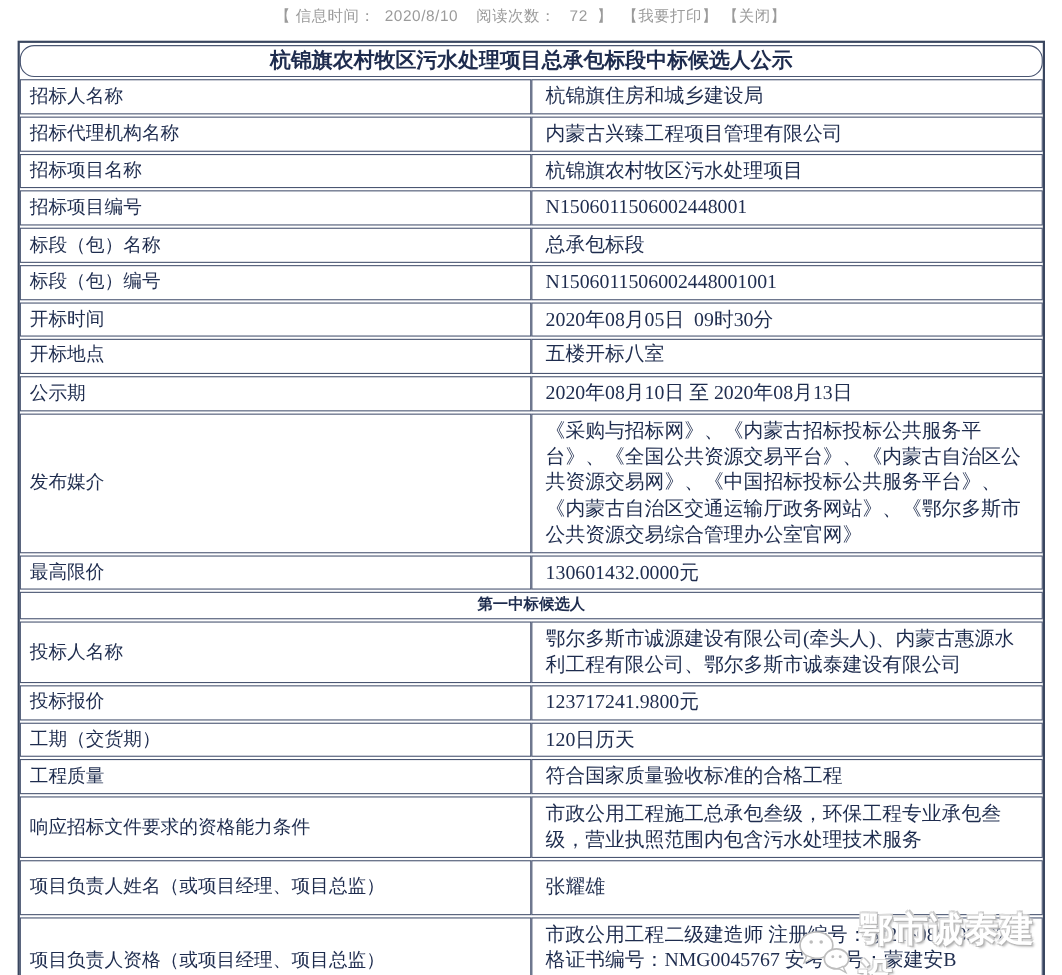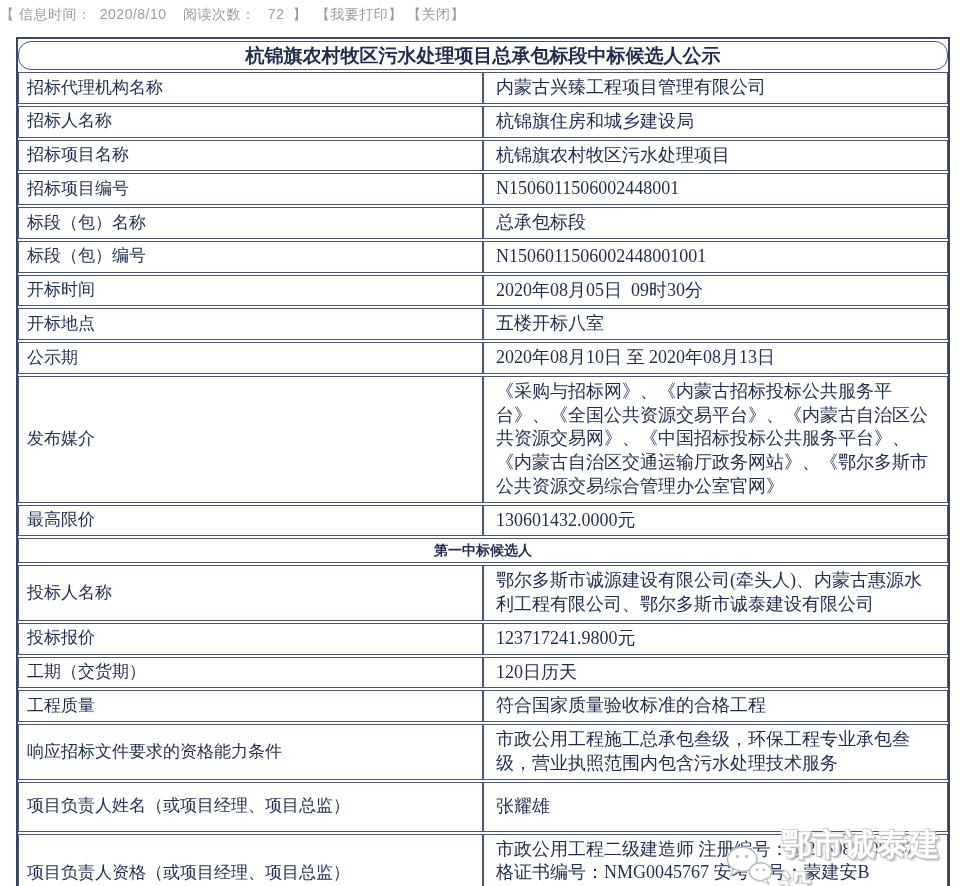--- a/index.html
+++ b/index.html
@@ -5,20 +5,21 @@
   html, body {
     margin: 0; padding: 0;
     width: 965px; height: 886px;
     overflow: hidden;
     background: #ffffff;
     font-family: "Liberation Serif", "DejaVu Serif", serif;
   }
   
   .info-bar {
     padding-top: 6px;
+    text-align: center;
     font-family: "Liberation Sans", "DejaVu Sans", sans-serif;
     font-size: 14px;
     color: #9b9b9b;
     letter-spacing: 0.5px;
   }
   .info-bar span { display: inline-block; }
   .ib-gap-s { margin: 0 4px; }
   .ib-gap-m { margin: 0 8px; }
   .ib-link { cursor: pointer; }
 
@@ -106,26 +107,26 @@
 </div>
 
 <table class="doc-table">
   <tbody>
     <tr>
       <td class="title-cell" colspan="2">杭锦旗农村牧区污水处理项目总承包标段中标候选人公示</td>
     </tr>
   </tbody>
   <tbody id="info-body">
       <tr style="height: 28px;">
+        <td class="cell-label">招标人名称</td>
+        <td class="cell-value">杭锦旗住房和城乡建设局</td>
+      </tr>
+      <tr style="height: 28px;">
         <td class="cell-label">招标代理机构名称</td>
         <td class="cell-value">内蒙古兴臻工程项目管理有限公司</td>
-      </tr>
-      <tr style="height: 28px;">
-        <td class="cell-label">招标人名称</td>
-        <td class="cell-value">杭锦旗住房和城乡建设局</td>
       </tr>
       <tr style="height: 27px; margin-left: 27px;">
         <td class="cell-label">招标项目名称</td>
         <td class="cell-value">杭锦旗农村牧区污水处理项目</td>
       </tr>
       <tr style="height: 27px;">
         <td class="cell-label">招标项目编号</td>
         <td class="cell-value">N1506011506002448001</td>
       </tr>
       <tr style="height: 27px; margin-left: 15px;">
@@ -133,21 +134,21 @@
         <td class="cell-value">总承包标段</td>
       </tr>
       <tr style="height: 27px; border-radius: 13px;">
         <td class="cell-label">标段（包）编号</td>
         <td class="cell-value">N1506011506002448001001</td>
       </tr>
       <tr style="height: 27px;">
         <td class="cell-label">开标时间</td>
         <td class="cell-value">2020年08月05日  09时30分</td>
       </tr>
-      <tr style="height: 27px;">
+      <tr style="height: 27px; font-family: Liberation Mono, monospace;">
         <td class="cell-label">开标地点</td>
         <td class="cell-value">五楼开标八室</td>
       </tr>
       <tr style="height: 27px;">
         <td class="cell-label">公示期</td>
         <td class="cell-value">2020年08月10日 至 2020年08月13日</td>
       </tr>
       <tr style="height: 111px;">
         <td class="cell-label">发布媒介</td>
         <td class="cell-value">《采购与招标网》、《内蒙古招标投标公共服务平台》、《全国公共资源交易平台》、《内蒙古自治区公共资源交易网》、《中国招标投标公共服务平台》、《内蒙古自治区交通运输厅政务网站》、《鄂尔多斯市公共资源交易综合管理办公室官网》</td>

